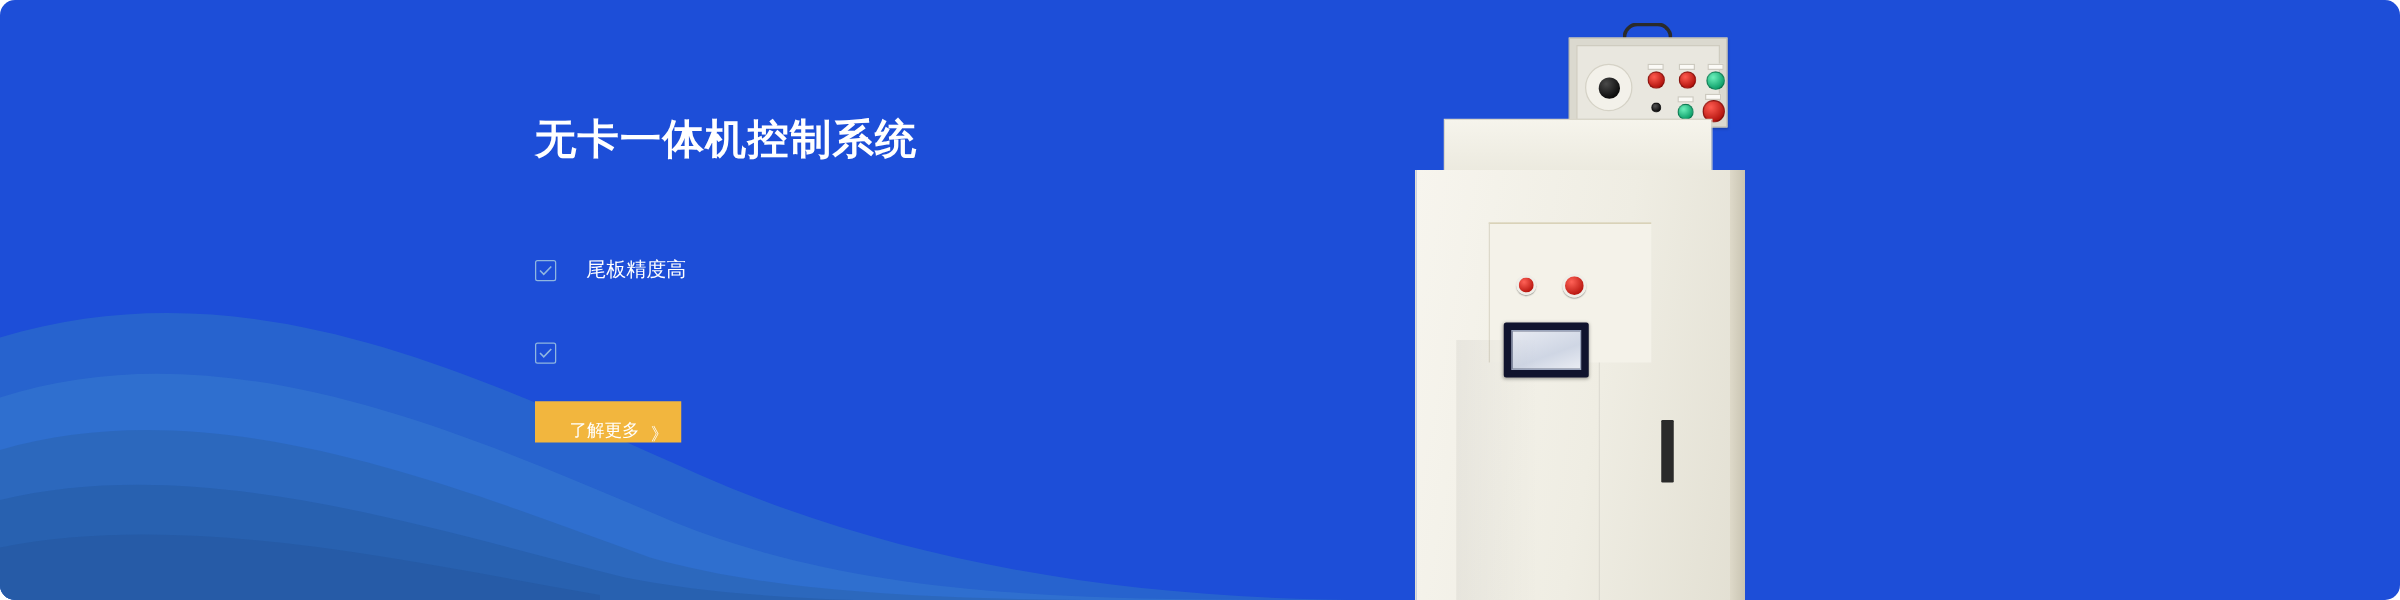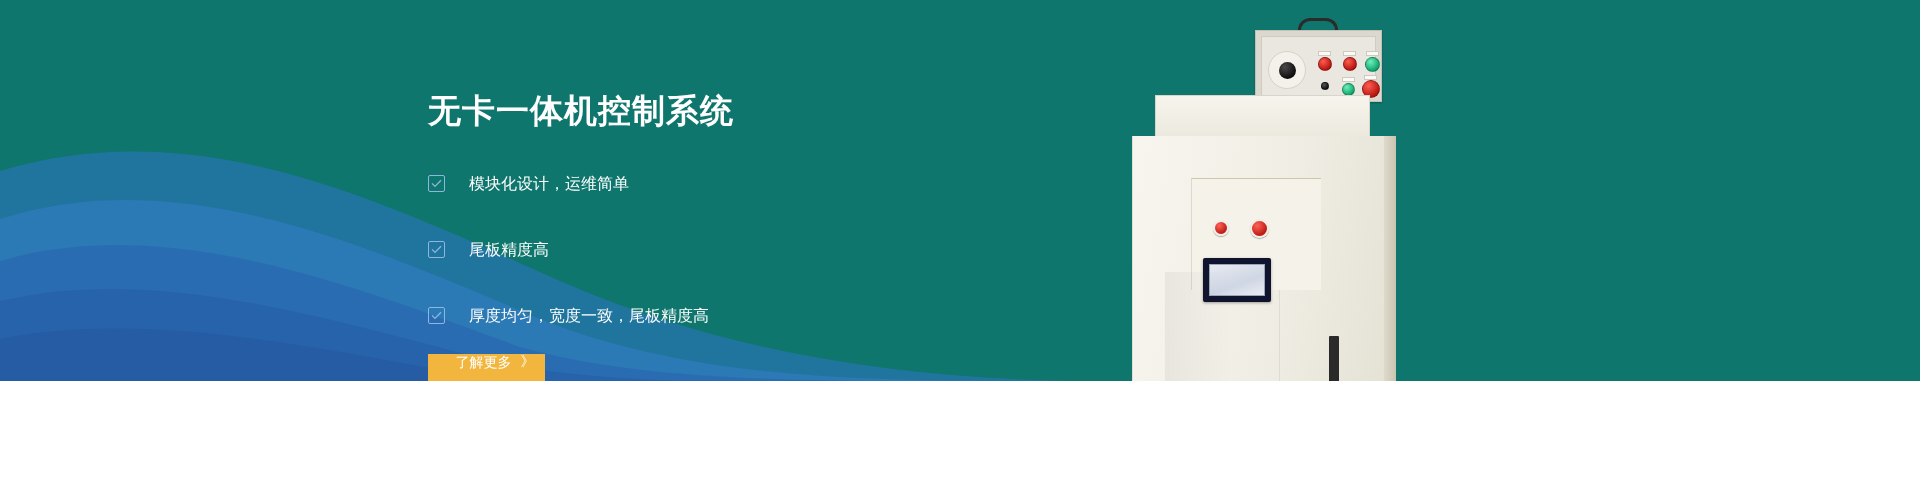--- a/index.html
+++ b/index.html
@@ -6,23 +6,24 @@
   * { box-sizing: border-box; margin: 0; padding: 0; }
   html, body {
     width: 1920px; height: 480px;
     overflow: hidden;
     font-family: "Liberation Sans", "DejaVu Sans", sans-serif;
   }
 
   .banner {
     position: relative;
     width: 1920px;
-    height: 381px;
-    background: #0f766e;
+    height: 480px;
+    background: #1d4ed8;
     overflow: hidden;
+    border-radius: 12px;
   }
 
   
   .waves {
     position: absolute;
     left: 0; bottom: 0;
     width: 1100px; height: 330px;
     pointer-events: none;
   }
 
@@ -70,21 +71,21 @@
   .feature-label {
     font-size: 16px;
     color: #ffffff;
     line-height: 33px;
     white-space: nowrap;
   }
 
   .cta-button {
     margin-top: 22px;
     display: inline-flex;
-    align-items: flex-start;
+    align-items: flex-end;
     justify-content: center;
     gap: 9px;
     width: 117px;
     height: 33px;
     background: #f2b63e;
     border: none;
     color: #ffffff;
     font-size: 14px;
     font-family: inherit;
     cursor: pointer;
@@ -262,47 +263,38 @@
     <path d="M0,250 C160,212 340,272 500,312 C640,340 840,330 1100,330 L0,330 Z" fill="#2459a3" opacity="0.5"></path>
     <path d="M0,288 C150,258 330,300 480,326 L480,330 L0,330 Z" fill="#24569d" opacity="0.5"></path>
   </svg>
 
   <div class="content">
 
     <h1 class="title">无卡一体机控制系统</h1>
 
     <ul class="feature-list">
 
-      <li class="feature-item">
-        <span class="check-icon">
-          <svg width="11" height="9" viewBox="0 0 11 9">
-            <polyline points="1,4.4 4,7.4 10,1.2" fill="none" stroke="#8fb6e0" stroke-width="1.3"></polyline>
-          </svg>
-        </span>
-        <span class="feature-label">模块化设计，运维简单</span>
-      </li>
       <li class="feature-row-gap"></li>
 
       <li class="feature-item">
         <span class="check-icon">
           <svg width="11" height="9" viewBox="0 0 11 9">
             <polyline points="1,4.4 4,7.4 10,1.2" fill="none" stroke="#8fb6e0" stroke-width="1.3"></polyline>
           </svg>
         </span>
         <span class="feature-label">尾板精度高</span>
       </li>
       <li class="feature-row-gap"></li>
 
       <li class="feature-item">
         <span class="check-icon">
           <svg width="11" height="9" viewBox="0 0 11 9">
             <polyline points="1,4.4 4,7.4 10,1.2" fill="none" stroke="#8fb6e0" stroke-width="1.3"></polyline>
           </svg>
         </span>
-        <span class="feature-label">厚度均匀，宽度一致，尾板精度高</span>
       </li>
 
     </ul>
 
     <button class="cta-button">
       <span>了解更多</span>
       <span class="cta-chevron">》</span>
     </button>
 
   </div>

